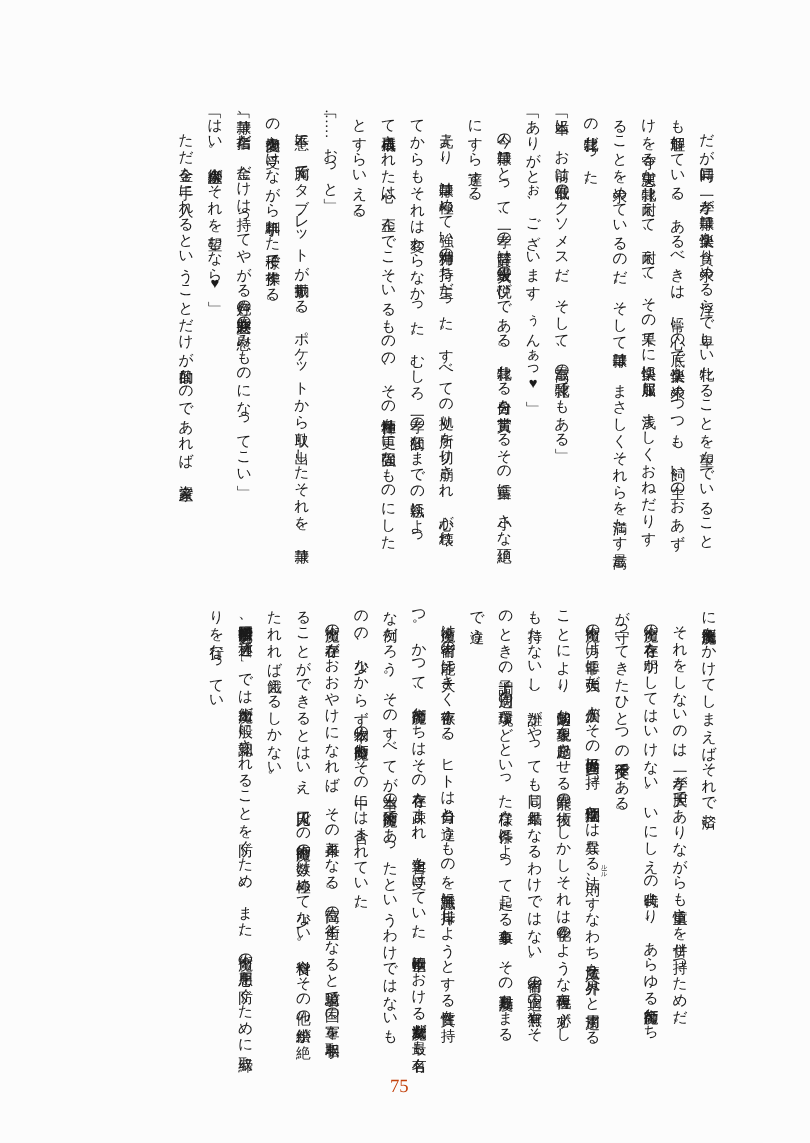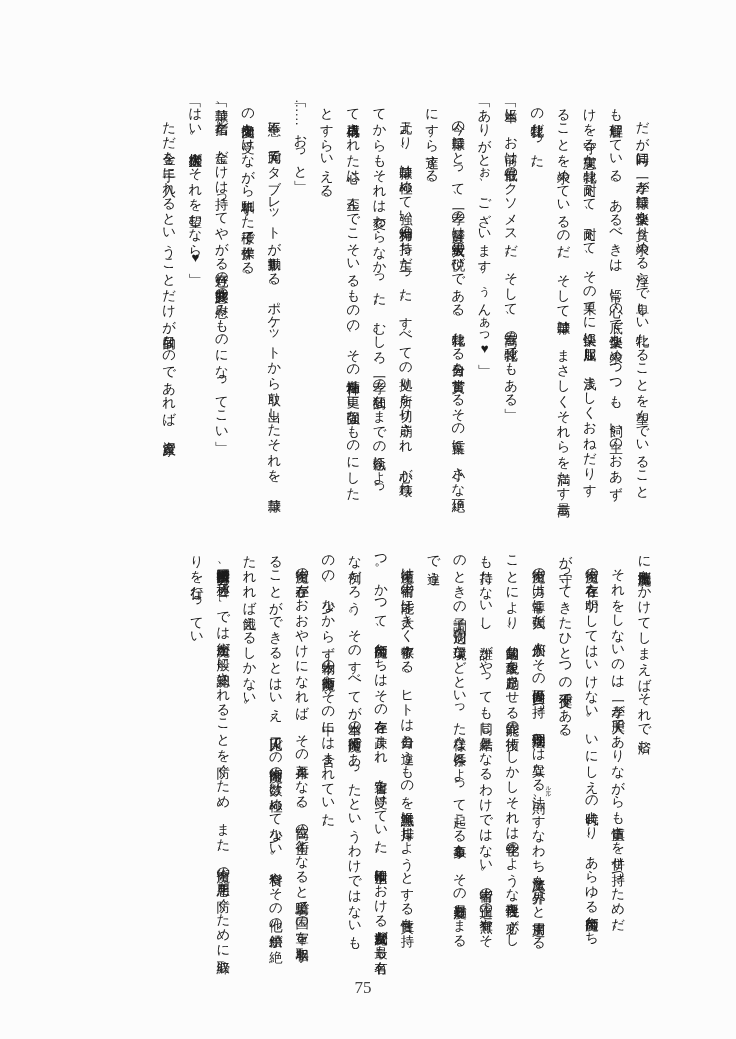--- a/index.html
+++ b/index.html
@@ -52,21 +52,21 @@
     font-size: 0.42em;
     letter-spacing: 0;
   }
   .page-number {
     position: absolute;
     top: 978px;
     left: 333px;
     width: 60px;
     text-align: center;
     font-size: 17px;
-    color: #404040;
+    color: #c2410c;
     font-family: "Liberation Serif", "DejaVu Serif", serif;
   }
 </style>
 </head>
 <body>
 
 <div class="page">
 
   <div class="vblock block-upper" id="upper-block">
       <p class="indent">だが同時に、一孝が隷華に快楽を貪り求める淫らで卑しい牝たることを望んでいることも理解している。あるべきは、常に心の底で快楽を求めつつも、飼い主のおあずけを守る忠実な牝隷。耐えて、耐えて、その果てに快楽に屈服し、浅ましくおねだりすることを求めているのだ。そして隷華は、まさしくそれらを満たす最高の牝隷だった。</p>

